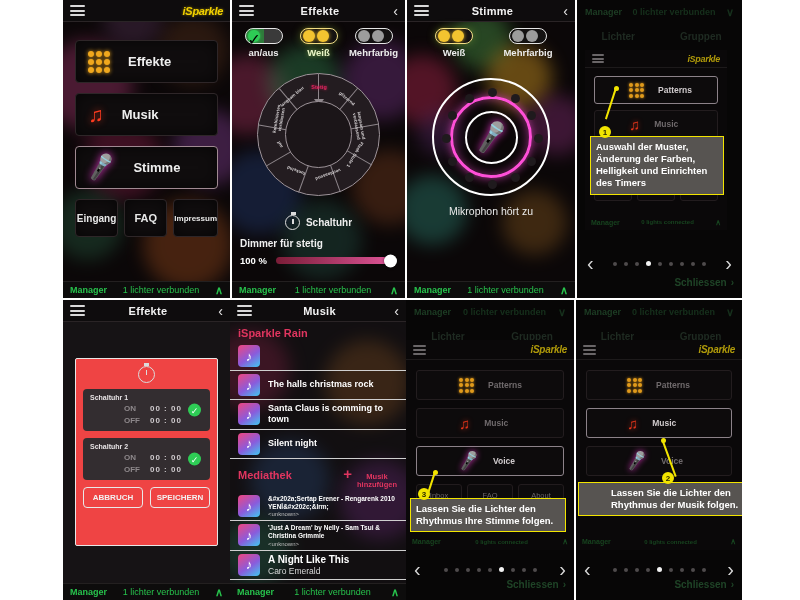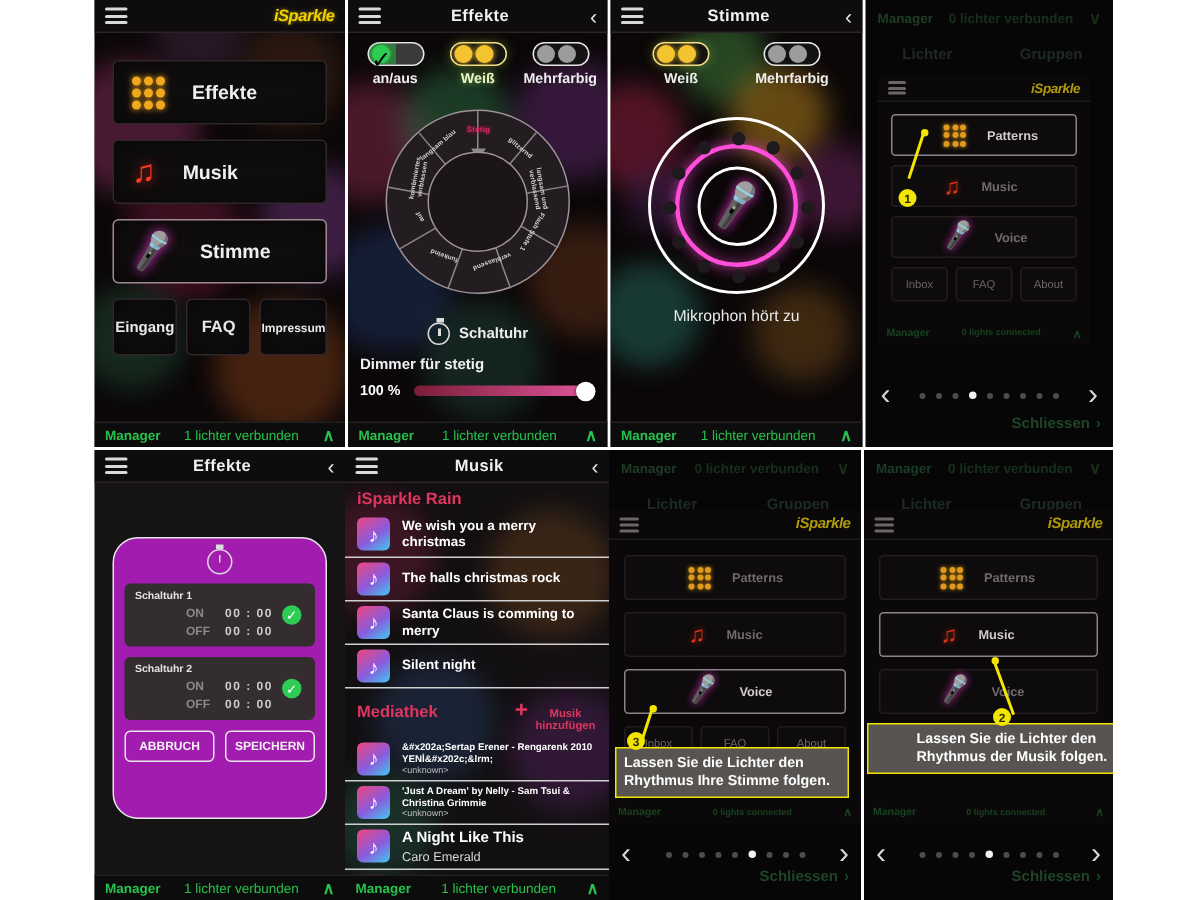--- a/index.html
+++ b/index.html
@@ -100,21 +100,21 @@
   .miczone { position:absolute; left:0; right:0; display:flex; flex-direction:column; align-items:center; z-index:5;}
   .ring-o { width:118px;height:118px;border-radius:50%;border:2px solid #ffffff; display:flex;align-items:center;justify-content:center; position:relative;}
   .ring-p { width:82px;height:82px;border-radius:50%;border:3px solid #ff4fd8; box-shadow:0 0 10px rgba(255,79,216,.7), inset 0 0 10px rgba(255,79,216,.45); display:flex;align-items:center;justify-content:center;}
   .ring-i { width:53px;height:53px;border-radius:50%;border:2px solid #ffffff; display:flex;align-items:center;justify-content:center; }
   .ring-i .mic { font-size:26px; }
   .miclab { color:#eaeaea; font-size:10.5px; margin-top:9px; }
   .dotring { position:absolute; inset:0; }
   .dotring i { position:absolute; width:9px;height:9px;border-radius:50%; background:#1f1a1d; }
 
   
-  .card { position:absolute; border:1.5px solid #e6e6e6; border-radius:17px; background:#a21caf; z-index:5; }
+  .card { position:absolute; border:1.5px solid #e6e6e6; border-radius:2px; background:#ef4444; z-index:5; }
   .card .cstop { margin:7px auto 6px; }
   .tbox { background:#332d30; border-radius:4px; margin:0 7px 7px; padding:5px 7px 6px; position:relative; }
   .tbox .tname { color:#e6e2e4; font-size:7px; font-weight:bold; margin-bottom:3px;}
   .tline { display:flex; align-items:center; gap:6px; color:#8e888b; font-size:8px; font-weight:bold; margin:3px 0 0 34px;}
   .tline .lbl { width:20px; }
   .tline .num { color:#cfcacd; letter-spacing:1px; }
   .tick { position:absolute; right:9px; top:50%; transform:translateY(-50%); width:13px;height:13px;border-radius:50%;background:#2ecc55; color:#fff; font-size:9px; display:flex;align-items:center;justify-content:center;}
   .cardbtns { display:flex; gap:7px; margin:0 7px 8px; }
   .cardbtns div { flex:1; border:1px solid #e9e9e9; border-radius:4px; color:#f2f2f2; font-size:8px; font-weight:bold; text-align:center; padding:5px 0; }
 
@@ -441,20 +441,21 @@
       <div class="istatus" style="bottom:2px;height:12px;">
         <div class="a">Manager</div>
         <div class="b">0 lights connected</div>
         <div class="c">∧</div>
       </div>
     </div>
 
     <div class="cdot" style="left:37px;top:86px;"></div>
     <div class="cline" style="left:39px;top:88px;width:32px;transform:rotate(108deg);"></div>
     <div class="cnum" style="left:22px;top:126px;">1</div>
+    <div class="callout" style="left:13px;top:136px;width:134px;">Auswahl der Muster, Änderung der Farben, Helligkeit und Einrichten des Timers</div>
 
     <div class="pager" style="left:10px;right:10px;top:252px;">
       <div class="ar">‹</div>
       <div class="dots">
         <i></i>
           <i></i>
           <i></i>
           <i class="on"></i>
           <i></i>
           <i></i>
@@ -540,29 +541,28 @@
           <b></b>
         </div>
       <div class="ttl">Musik</div>
       <div class="chev-l">‹</div>
     </div>
 
     <div class="body" style="top:22px;bottom:17px;">
       <div class="sect">iSparkle Rain</div>
       <div class="trk">
         <div class="thumbm">♪</div>
-        <div class="tt">We wish you a merry christmas</div>
       </div>
       <div class="trk">
         <div class="thumbm">♪</div>
         <div class="tt">The halls christmas rock</div>
       </div>
       <div class="trk">
         <div class="thumbm">♪</div>
-        <div class="tt">Santa Claus is comming to merry</div>
+        <div class="tt">Santa Claus is comming to town</div>
       </div>
       <div class="trk">
         <div class="thumbm">♪</div>
         <div class="tt">Silent night</div>
       </div>
 
       <div class="sect med" style="padding-top:6px;">
         <span>Mediathek</span>
         <span class="plus">+</span>
         <span class="addtxt">Musik hinzufügen</span>

